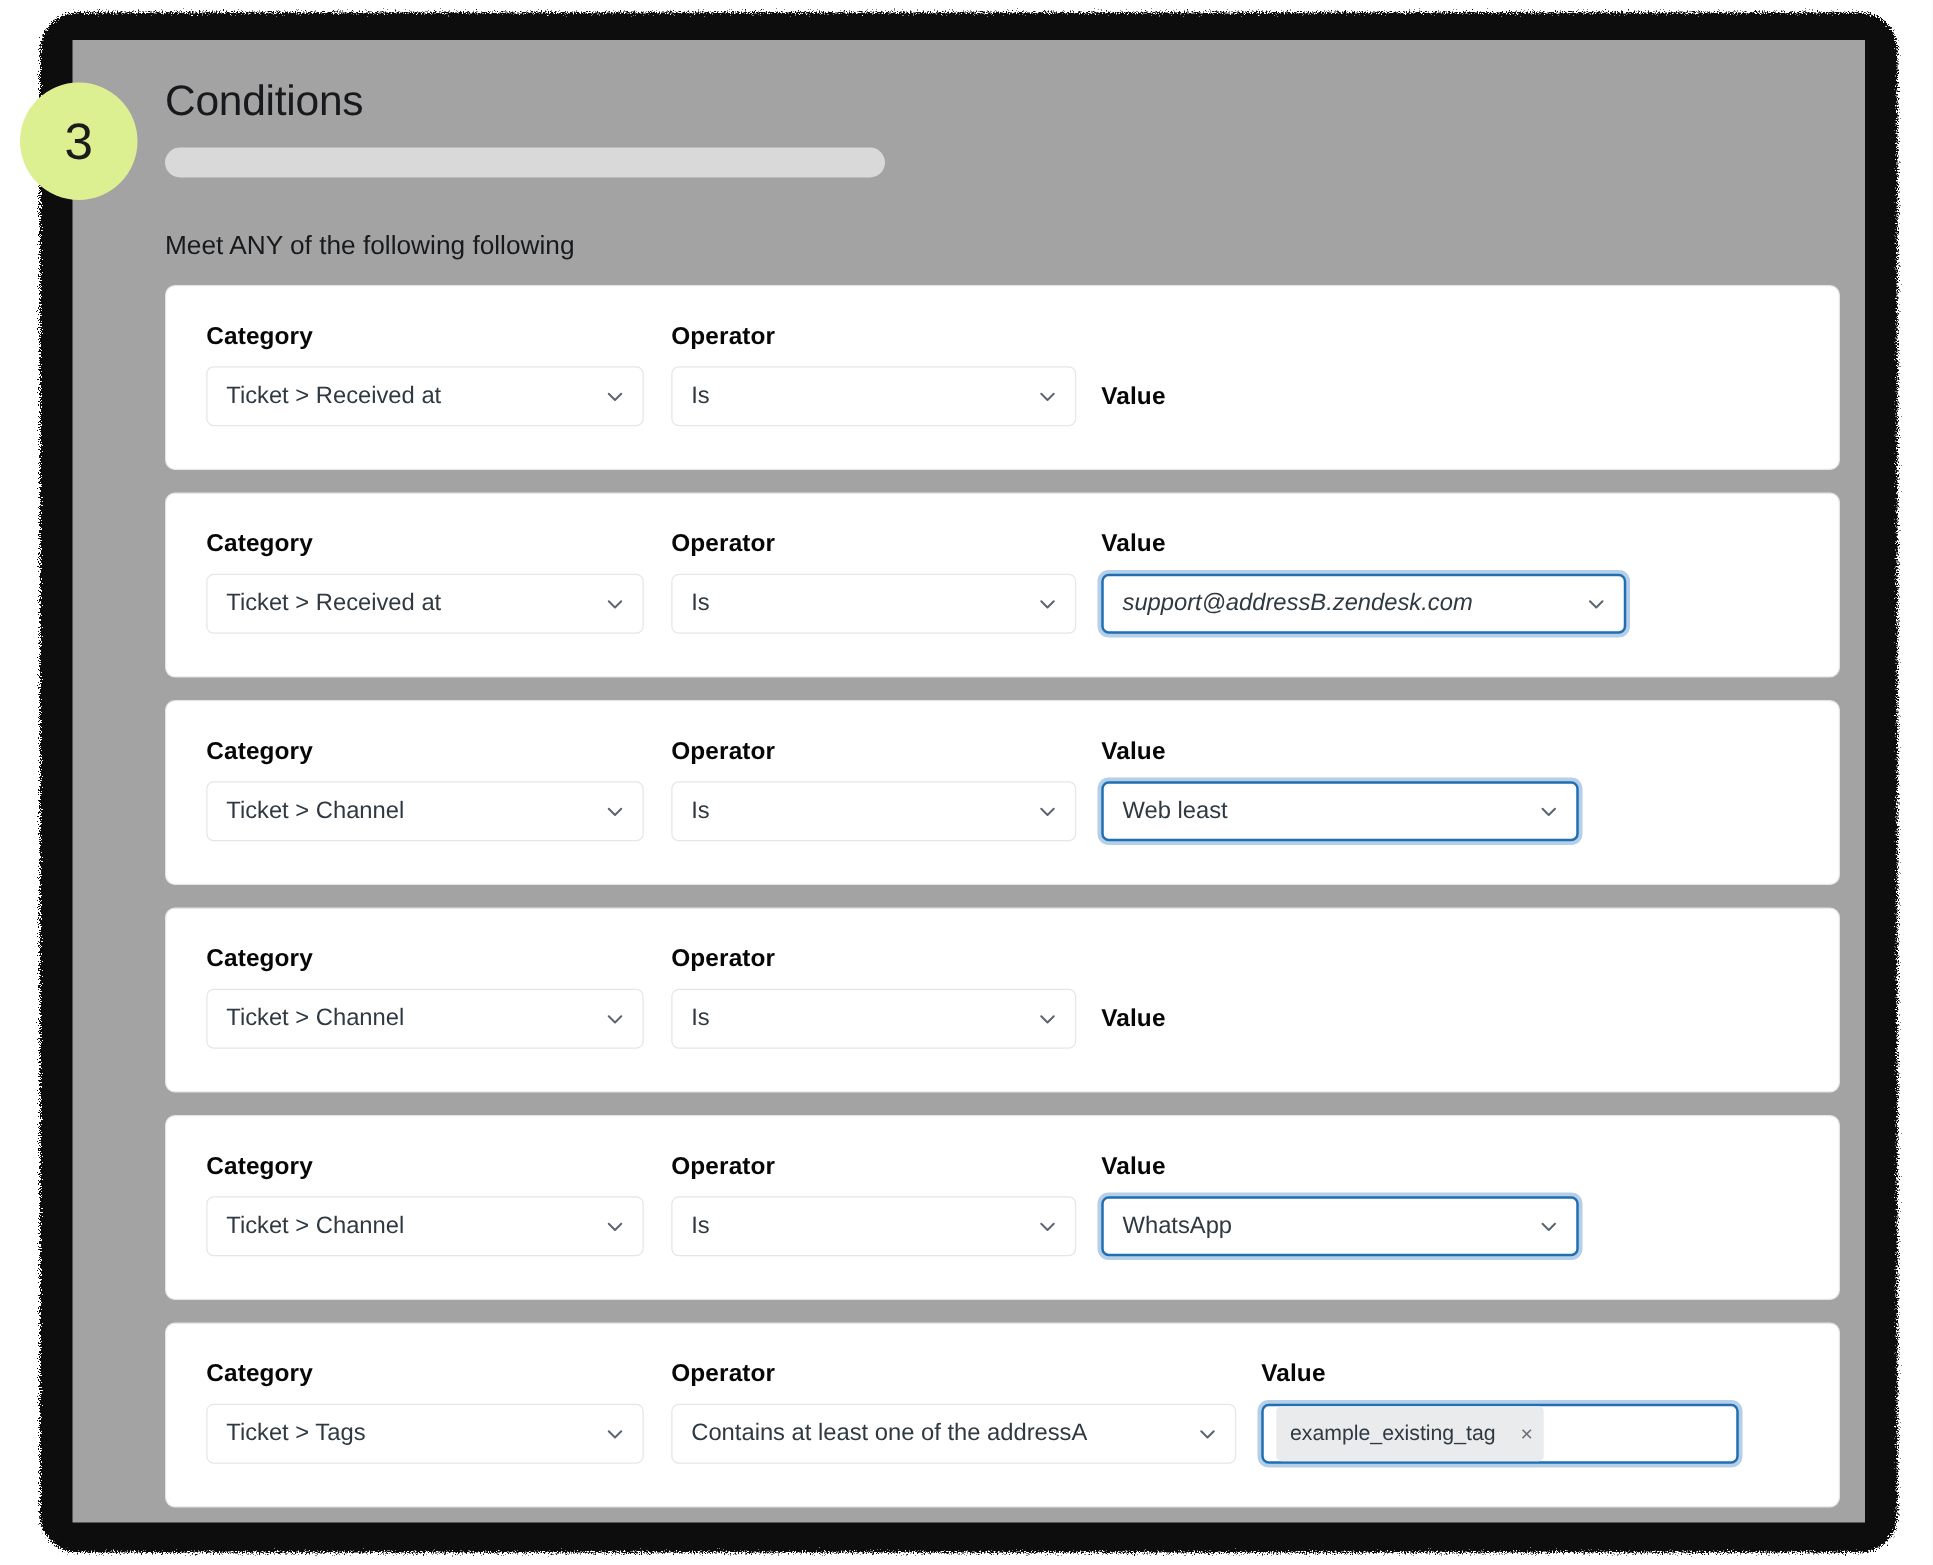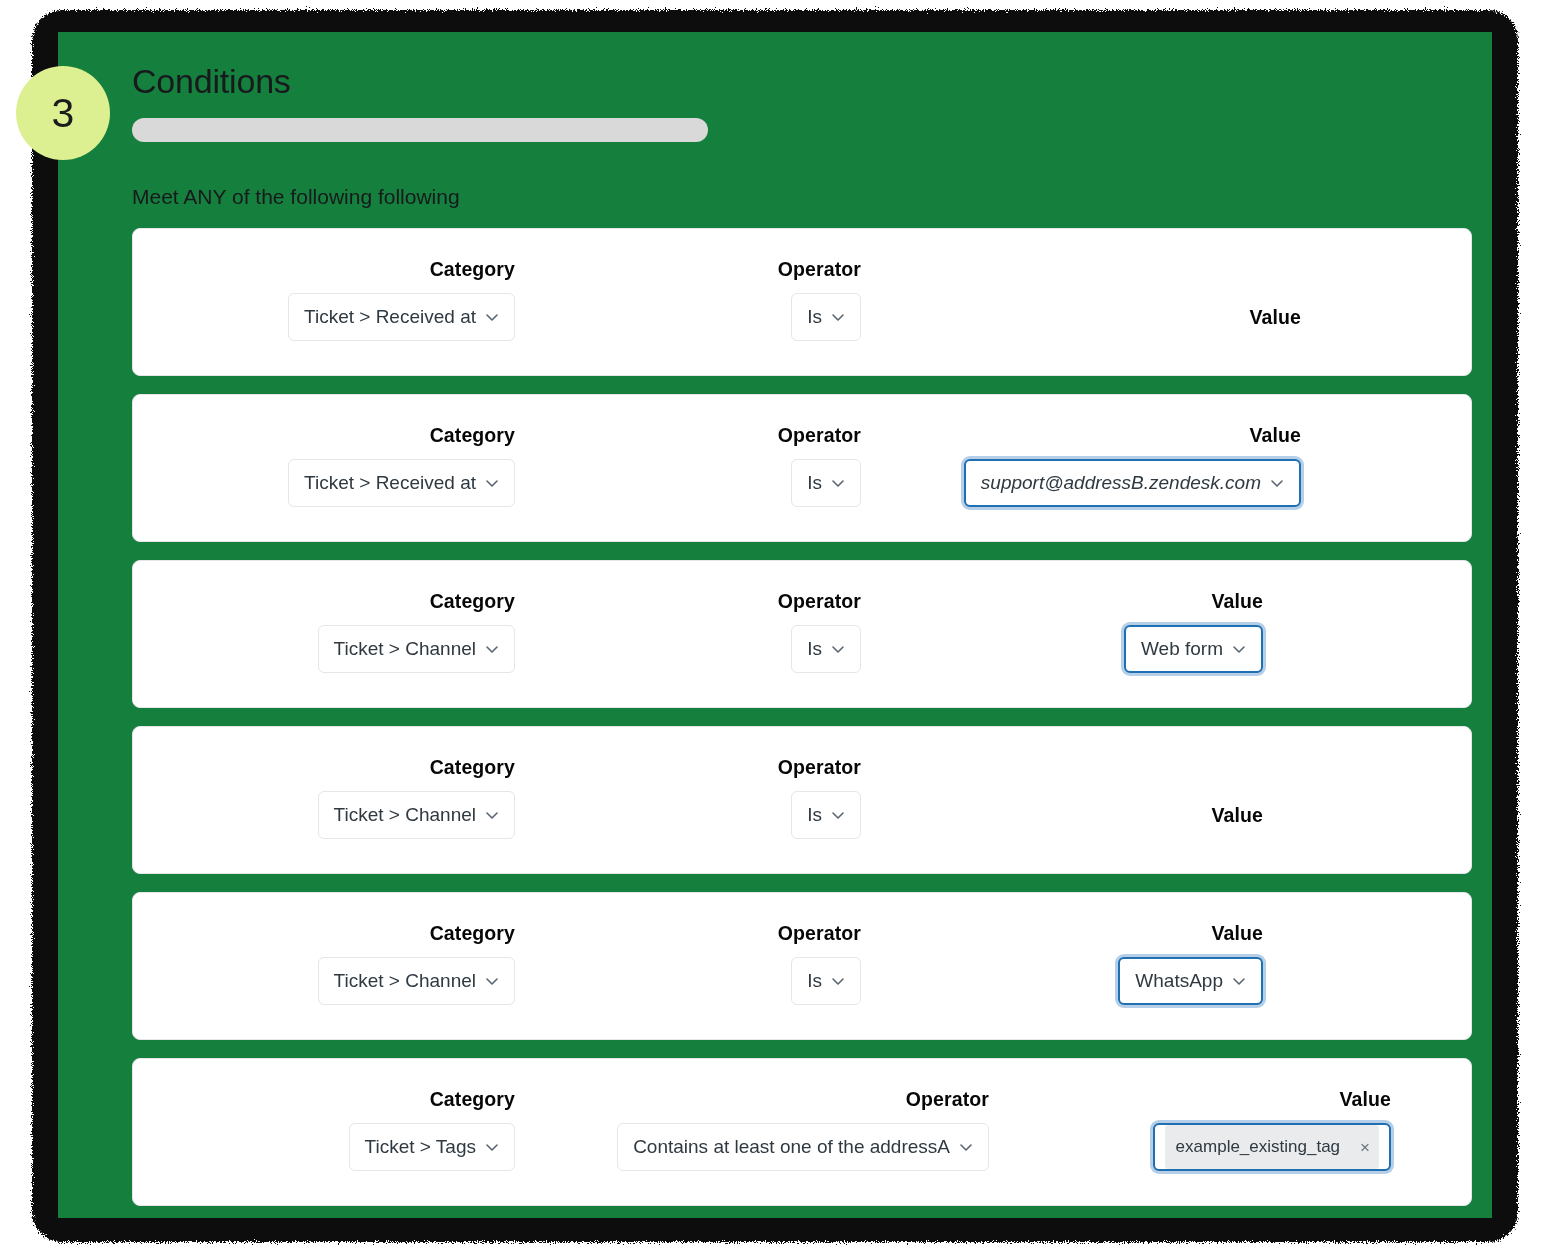--- a/index.html
+++ b/index.html
@@ -47,21 +47,21 @@
     mix-blend-mode: screen;
     opacity: .0;
   }
 
   #panel {
     position: absolute;
     left: 58px;
     top: 32px;
     width: 1434px;
     height: 1186px;
-    background: #15803d;
+    background: #a3a3a3;
   }
 
   
   #step-badge {
     position: absolute;
     left: 16px;
     top: 66px;
     width: 94px;
     height: 94px;
     border-radius: 50%;
@@ -111,21 +111,21 @@
     width: 1340px;
     border: 1px solid #e4e6e8;
     border-radius: 8px;
     background: #ffffff;
     padding: 28px 32px 34px 32px;
     display: flex;
     align-items: flex-end;
   }
   .condition-card.first { margin-top: 18px; }
 
-  .field-group { display: flex; flex-direction: column; align-items: flex-end; }
+  .field-group { display: flex; flex-direction: column; }
 
   .field-label {
     font-size: 19.5px;
     font-weight: 700;
     color: #070707;
     line-height: 24px;
     margin-bottom: 12px;
     letter-spacing: 0.1px;
   }
 
@@ -309,21 +309,21 @@
             <span class="chev">
               <svg viewBox="0 0 18 18" width="18" height="18">
                   <path d="M4 7l5 5 5-5" fill="none" stroke="#5a6572" stroke-width="1.6" stroke-linecap="round" stroke-linejoin="round"></path>
                 </svg>
             </span>
           </div>
         </div>
         <div class="field-group col-value-narrow">
           <div class="field-label">Value</div>
           <div class="select focused">
-            <span>Web form</span>
+            <span>Web least</span>
             <span class="chev">
               <svg viewBox="0 0 18 18" width="18" height="18">
                   <path d="M4 7l5 5 5-5" fill="none" stroke="#5a6572" stroke-width="1.6" stroke-linecap="round" stroke-linejoin="round"></path>
                 </svg>
             </span>
           </div>
         </div>
       </div>
 
       <div class="condition-card">

